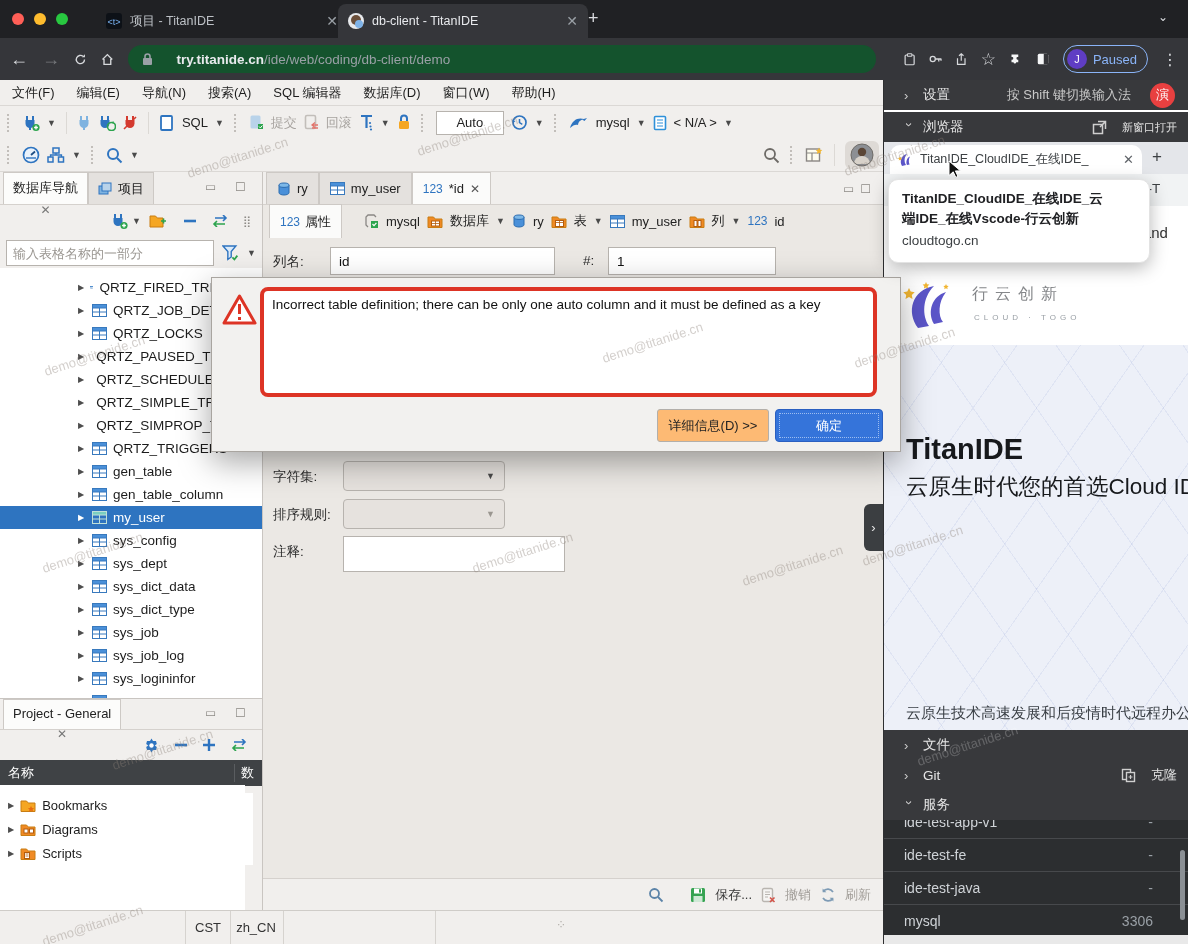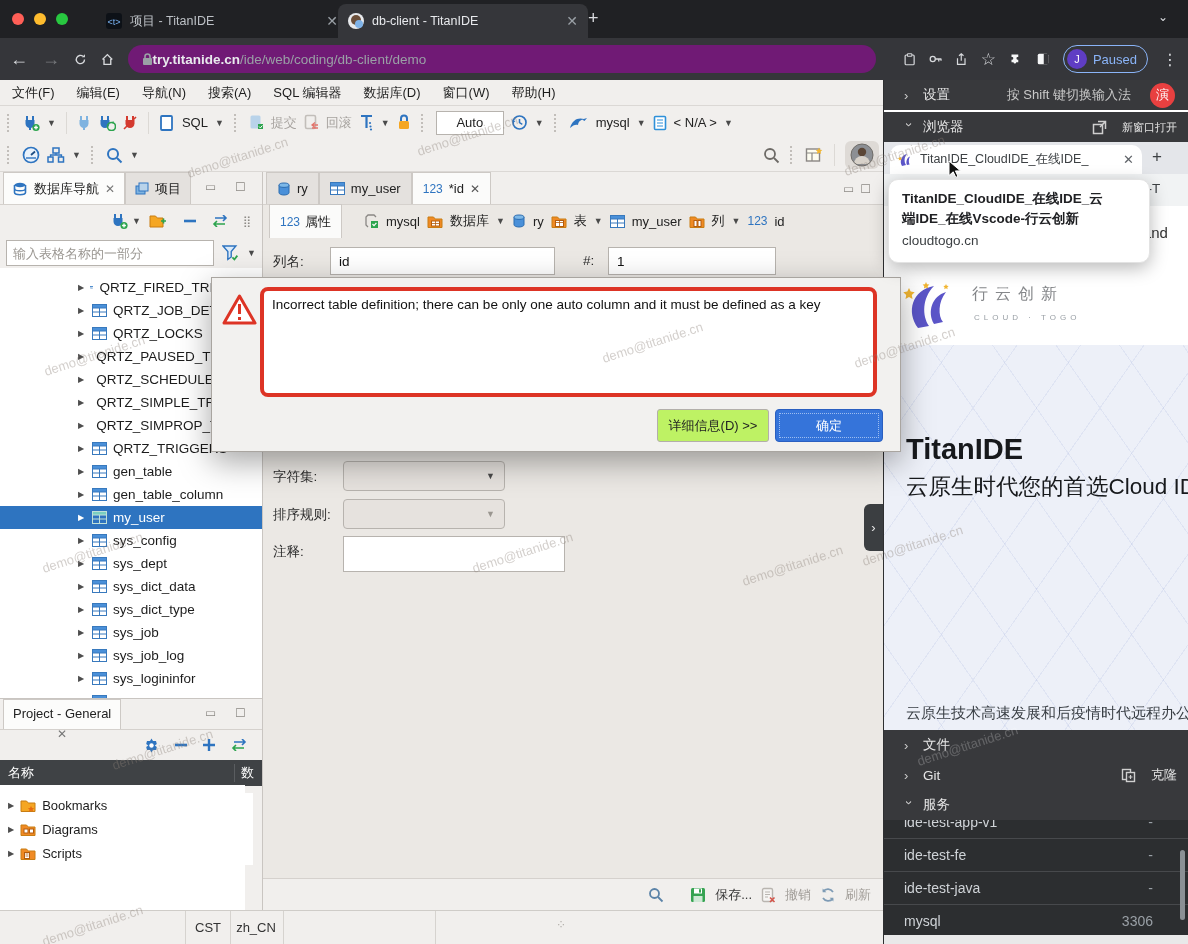--- a/index.html
+++ b/index.html
@@ -8,21 +8,21 @@
   .flex{display:flex;align-items:center;}
   svg{display:block;}
   
   .tabstrip{left:0;top:0;width:1188px;height:38px;background:#202124;}
   .traffic{width:12px;height:12px;border-radius:50%;}
   .btab{height:34px;top:4px;border-radius:8px 8px 0 0;display:flex;align-items:center;padding:0 10px;gap:8px;font-size:12.5px;}
   .btab .t{white-space:nowrap;overflow:hidden;}
   .btab-x{color:#9aa0a6;font-size:14px;line-height:1;}
   .navbar{left:0;top:38px;width:1188px;height:42px;background:#35363a;display:flex;align-items:center;padding:0 10px;box-sizing:border-box;gap:14px;}
   .navic{color:#d7d9dc;font-size:18px;}
-  .urlpill{height:28px;background:#701a75;border-radius:14px;display:flex;align-items:center;padding:0 14px;gap:0;flex:0 0 720px;}
+  .urlpill{height:28px;background:#14532d;border-radius:14px;display:flex;align-items:center;padding:0 14px;gap:24px;flex:0 0 720px;}
   .urlhost{color:#e8eaed;font-size:13.5px;font-weight:bold;}
   .urlpath{color:#9aa0a6;font-size:13.5px;}
   .paused{height:26px;border:1.5px solid #8ab4f8;border-radius:14px;display:flex;align-items:center;gap:6px;padding:0 10px 0 3px;}
   .paused .av{width:20px;height:20px;border-radius:50%;background:#5f3dc4;color:#fff;font-size:11px;display:flex;align-items:center;justify-content:center;}
   .paused .tx{color:#8ab4f8;font-size:13px;}
   
   .menubar{left:0;top:80px;width:883px;height:26px;background:#f1efed;border-bottom:1px solid #dbd8d5;display:flex;align-items:center;gap:22px;padding:0 12px;box-sizing:border-box;font-size:13px;color:#1d1d1d;}
   .tbrow{background:#f1efed;display:flex;align-items:center;gap:7px;padding:0 4px;box-sizing:border-box;}
   .tb1{left:0;top:106px;width:883px;height:33px;}
   .tb2{left:0;top:139px;width:883px;height:33px;border-bottom:1px solid #dbd8d5;}
@@ -60,21 +60,21 @@
   .b123{color:#2e74c0;font-size:12px;}
   .flabel{font-size:13.5px;color:#2b2b2b;}
   .finput{background:#fff;border:1px solid #b7b3ae;font-size:13.5px;color:#111;padding:0 8px;display:flex;align-items:center;box-sizing:border-box;}
   .fselect{background:#e6e2de;border:1px solid #b7b3ae;border-radius:4px;display:flex;align-items:center;justify-content:flex-end;padding:0 9px;box-sizing:border-box;}
   .ebottom{position:absolute;left:0;top:706px;width:620px;height:32px;background:#f1efed;border-top:1px solid #d5d1cd;display:flex;align-items:center;justify-content:flex-end;gap:9px;padding-right:12px;box-sizing:border-box;font-size:13px;}
   .collhandle{position:absolute;left:601px;top:332px;width:19px;height:47px;background:#3b3e41;border-radius:6px 0 0 6px;color:#e8e8e8;display:flex;align-items:center;justify-content:center;font-size:13px;}
   
   .dialog{left:211px;top:277px;width:688px;height:173px;background:#f2f1ef;border:1px solid #a9a5a0;box-shadow:0 10px 30px rgba(0,0,0,.35);z-index:50;}
   .dmsgbox{position:absolute;left:48px;top:9px;width:617px;height:110px;border:4px solid #dd3425;border-radius:8px;background:#fff;box-sizing:border-box;padding:6px 8px;font-size:13.5px;color:#111;}
   .dbtn{position:absolute;top:131px;height:33px;display:flex;align-items:center;justify-content:center;font-size:13px;box-sizing:border-box;}
-  .dbtn.details{left:445px;width:112px;background:#bef264;border:1px solid #b3afaa;border-radius:3px;color:#222;}
+  .dbtn.details{left:445px;width:112px;background:#fdba74;border:1px solid #b3afaa;border-radius:3px;color:#222;}
   .dbtn.ok{left:563px;width:108px;background:#3574da;border:1px solid #2a5fc0;border-radius:4px;color:#fff;outline:1px dotted #9dbdf0;outline-offset:-5px;}
   
   .rpanel{left:883px;top:80px;width:305px;height:864px;background:#fff;overflow:hidden;border-left:1px solid #2e2f31;box-sizing:border-box;z-index:10;}
   .rrow{position:absolute;left:0;width:305px;height:30px;background:#38393c;display:flex;align-items:center;gap:9px;padding:0 0 0 20px;box-sizing:border-box;color:#e6e6e6;font-size:13.5px;}
   .chev{color:#cccccc;font-size:13px;width:10px;display:inline-block;}
   .rot90{transform:rotate(90deg);}
   .imebadge{width:25px;height:25px;border-radius:50%;background:#e84040;color:#fff;font-size:13px;display:flex;align-items:center;justify-content:center;}
   .itabbar{position:absolute;left:0;top:62px;width:305px;height:32px;background:#e4e6ea;}
   .itab{position:absolute;left:6px;top:3px;width:252px;height:29px;background:#fff;border-radius:10px 10px 0 0;display:flex;align-items:center;gap:7px;padding:0 8px;box-sizing:border-box;font-size:12.5px;color:#3c4043;}
   .inforow{position:absolute;left:0;top:94px;width:305px;height:32px;background:#f1f3f4;border-bottom:1px solid #dadce0;font-size:13.5px;color:#3c4043;}
@@ -298,21 +298,21 @@
           <circle cx="12" cy="12" r="11" fill="#8c8f94"></circle>
           <circle cx="12" cy="9" r="4.2" fill="#5b4636"></circle>
           <path d="M4 21a8 8 0 0 1 16 0" fill="#d8d2ca"></path>
           <circle cx="12" cy="12" r="11" fill="none" stroke="#6f6c68"></circle>
         </svg>
     </div>
   </div>
 
   <div class="abs sidebar">
     <div class="ptabrow">
-      <div class="ptab on" style="margin-left:3px;">
+      <div class="ptab on" style="margin-left:3px;flex-direction:column;">
         <svg width="15" height="14" viewBox="0 0 15 14">
             <ellipse cx="7" cy="3" rx="5.5" ry="2.2" fill="#2e74c0"></ellipse>
             <path d="M1.5 3v7.5c0 1.2 2.5 2.2 5.5 2.2s5.5-1 5.5-2.2V3" fill="none" stroke="#2e74c0" stroke-width="1.6"></path>
             <path d="M1.5 6.5c0 1.2 2.5 2.2 5.5 2.2s5.5-1 5.5-2.2" fill="none" stroke="#2e74c0" stroke-width="1.4"></path>
           </svg>
         <span>数据库导航</span>
         <span style="color:#777;font-size:12px;">✕</span>
       </div>
       <div class="ptab">
         <svg width="14" height="13" viewBox="0 0 14 13">

